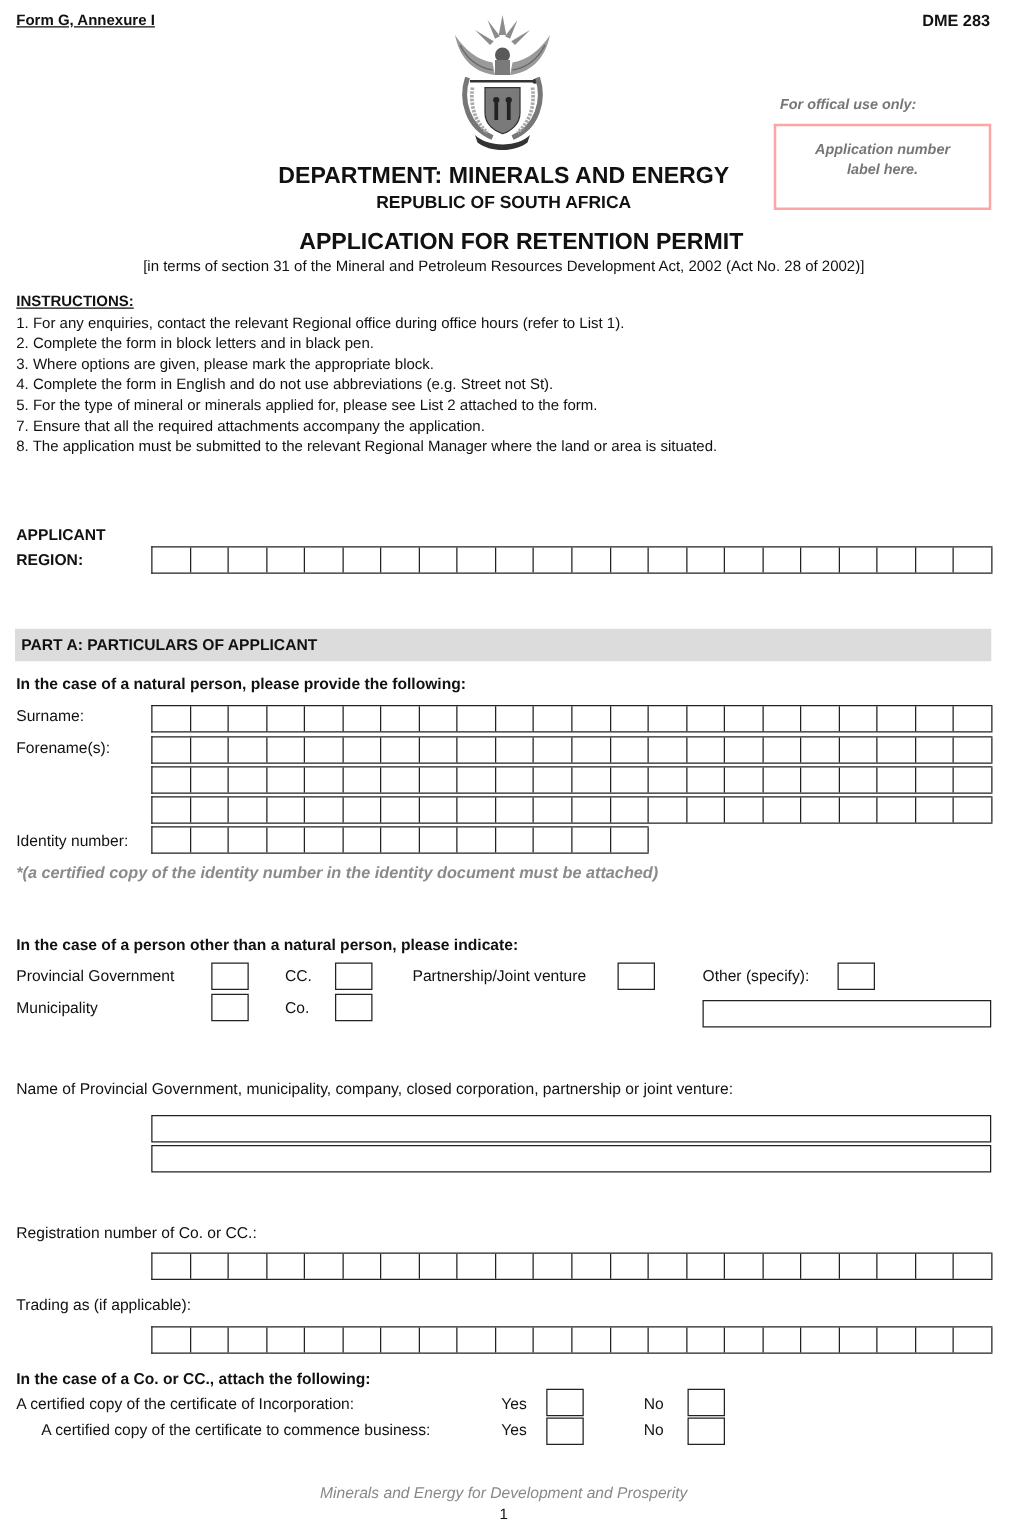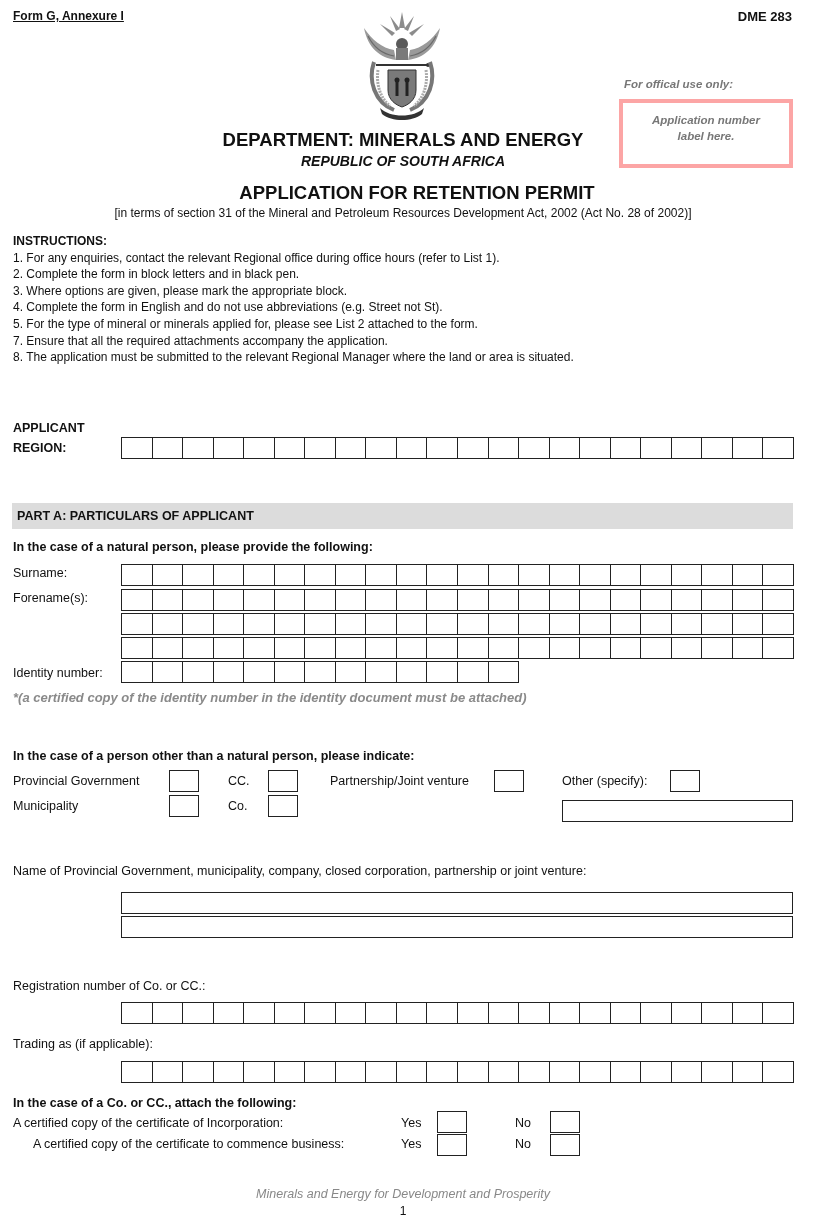--- a/index.html
+++ b/index.html
@@ -6,31 +6,31 @@
   html, body { width: 820px; height: 1222px; background: #ffffff; overflow: hidden; }
   body { position: relative; font-family: "Liberation Sans", sans-serif; color: #111; }
   .abs { position: absolute; }
 
   .form-ref { left: 13px; top: 9px; font-size: 12px; font-weight: bold; text-decoration: underline; }
   .form-code { right: 28px; top: 9px; font-size: 13px; font-weight: bold; }
 
   .crest { left: 360px; top: 10px; width: 84px; height: 110px; }
 
   .official-label { left: 624px; top: 78px; font-size: 11.5px; font-weight: bold; font-style: italic; color: #777; }
-  .official-box { left: 619px; top: 99px; width: 174px; height: 69px; border: 4px solid #fca5a5;
+  .official-box { left: 619px; top: 99px; width: 174px; height: 69px; border: 2px solid #fca5a5;
     display: flex; align-items: center; justify-content: center; text-align: center;
     font-size: 11.5px; font-weight: bold; font-style: italic; color: #777; line-height: 16px; padding-bottom: 12px; }
 
   .dept-title { left: 0; width: 806px; top: 129px; text-align: center; font-size: 18.5px; font-weight: bold; }
-  .republic { left: 0; width: 806px; top: 153px; text-align: center; font-size: 14px; font-weight: bold; font-style: italic; }
+  .republic { left: 0; width: 806px; top: 153px; text-align: center; font-size: 14px; font-weight: bold; }
   .app-title { left: 0; width: 806px; top: 182px; text-align: center; font-size: 18.5px; font-weight: bold; padding-left: 28px; }
   .act-ref { left: 0; width: 806px; top: 206px; text-align: center; font-size: 12px; }
 
   .instr { left: 13px; top: 233px; font-size: 12px; line-height: 16.6px; }
-  .instr-head { font-weight: bold; }
+  .instr-head { font-weight: bold; text-decoration: underline; }
 
   .lbl { font-size: 12.5px; }
   .lbl-b { font-size: 12.5px; font-weight: bold; }
 
   .grid { display: flex; height: 22px; border-top: 1.5px solid #222; border-bottom: 1.5px solid #222; border-left: 1.5px solid #222; }
   .grid .cell { width: 30.55px; height: 100%; border-right: 1.5px solid #222; }
 
   .part-band { left: 12px; top: 503px; width: 781px; height: 26px; background: #dcdcdc; }
   .part-title { left: 17px; top: 509px; font-size: 12.5px; font-weight: bold; }
 

